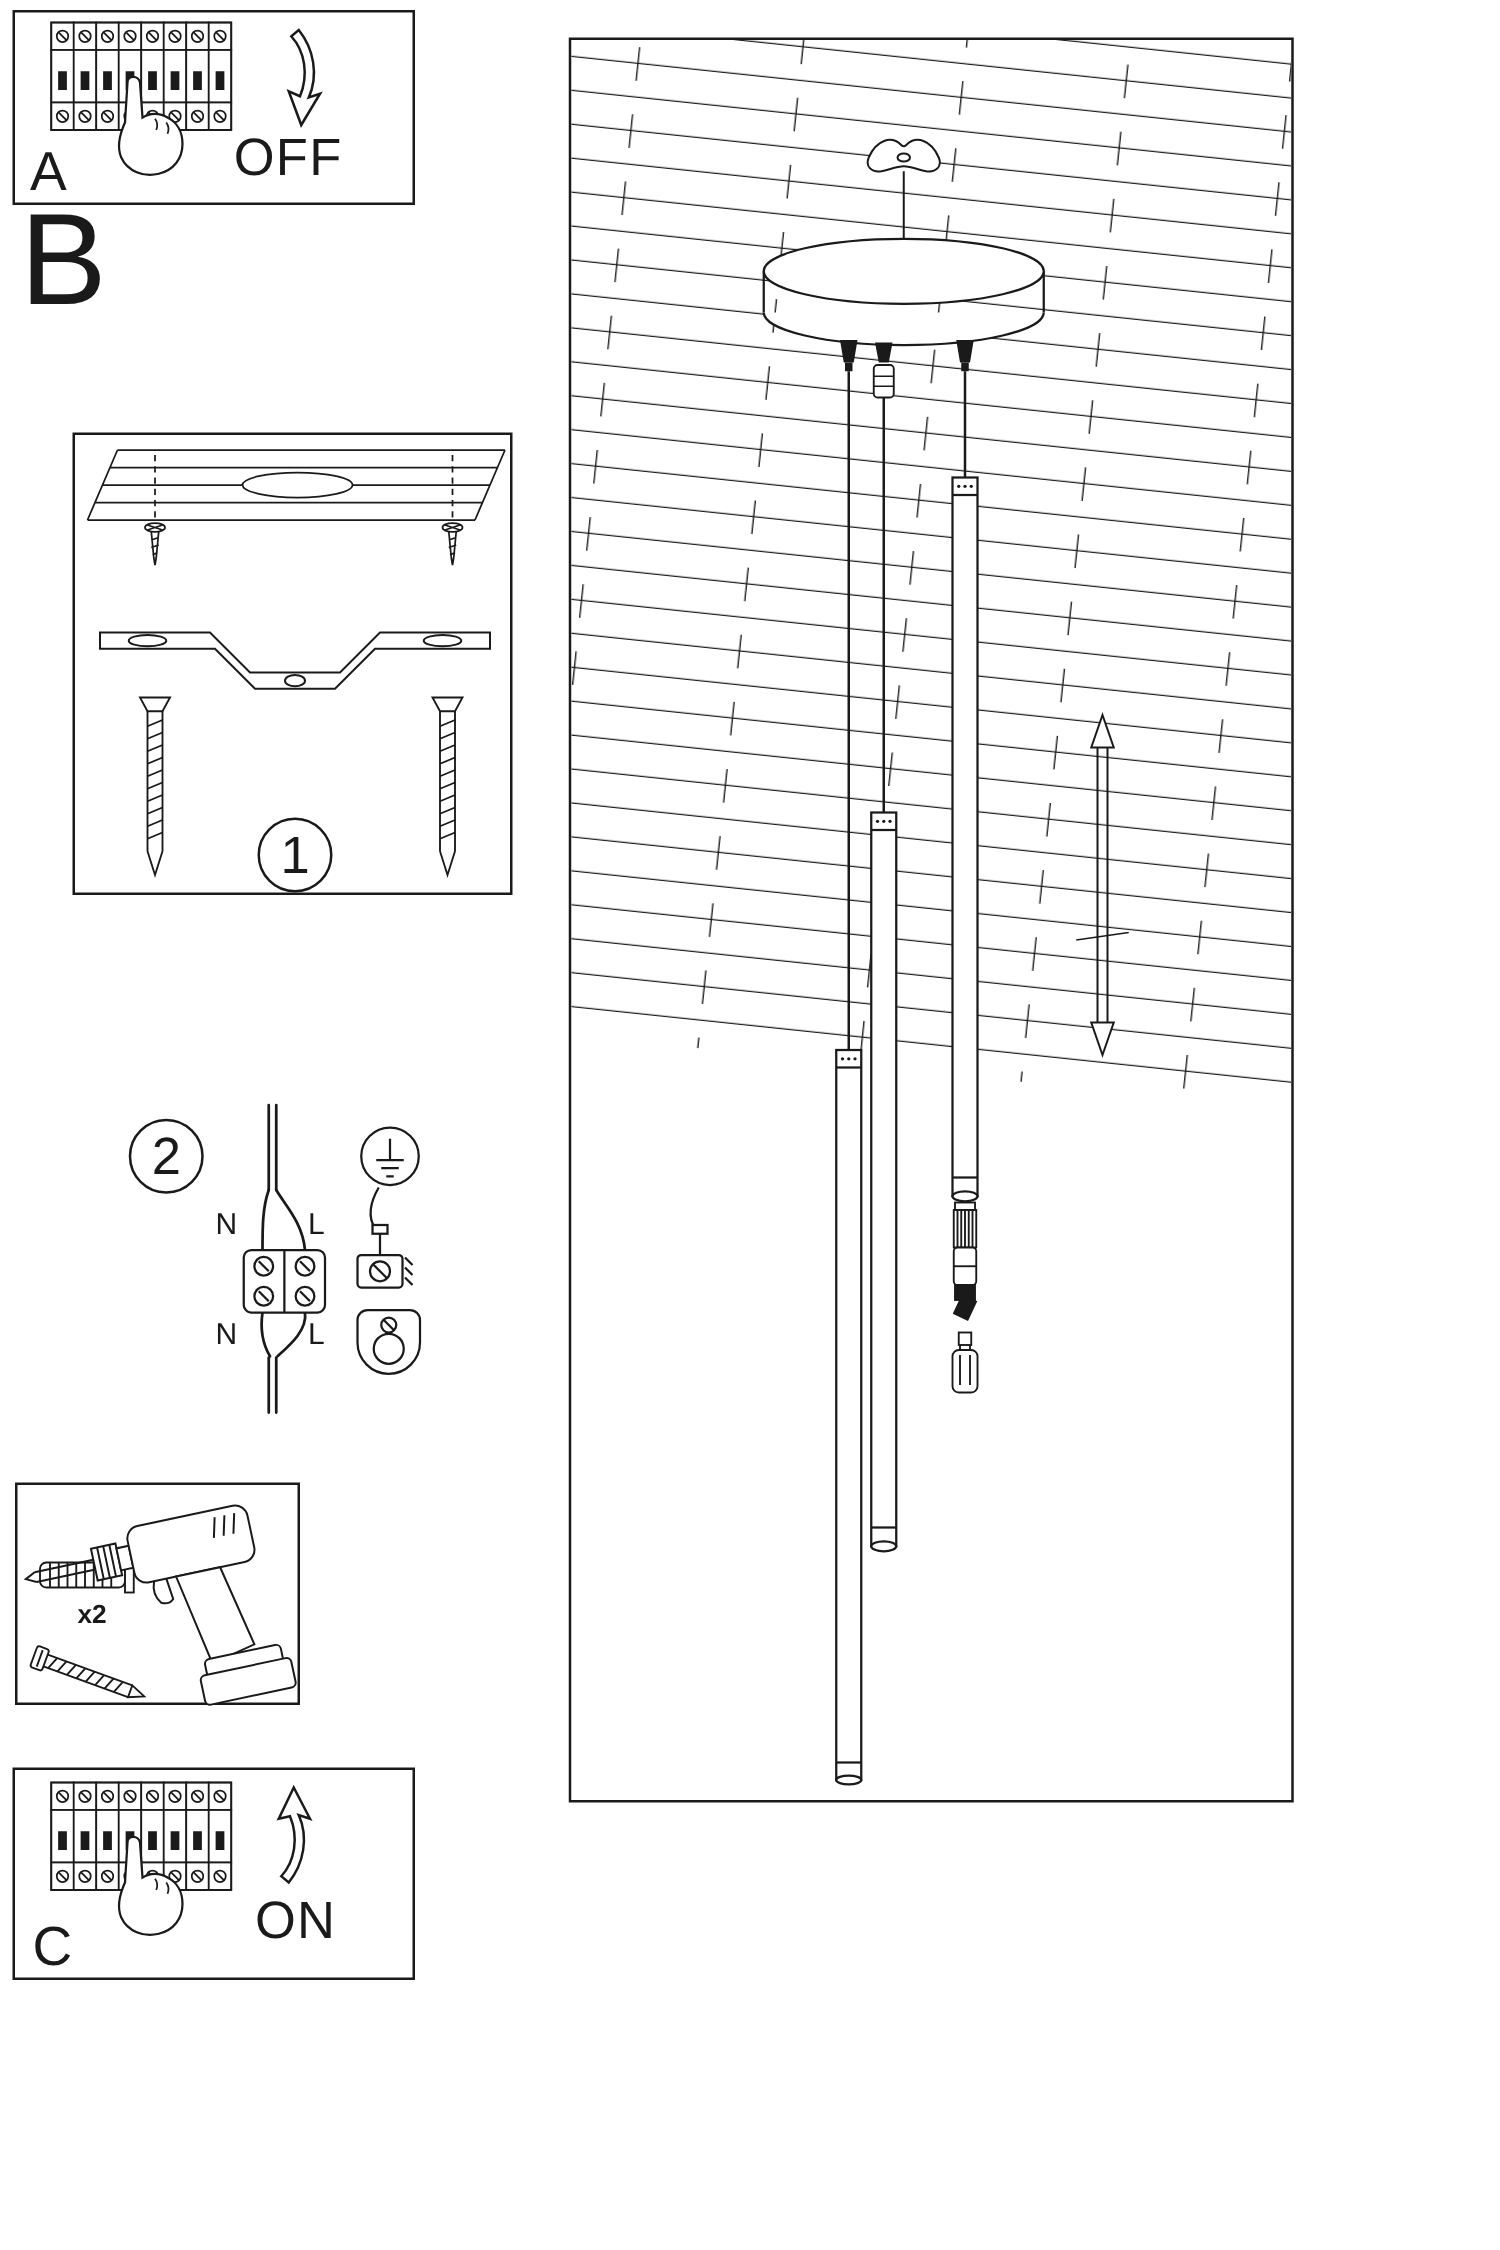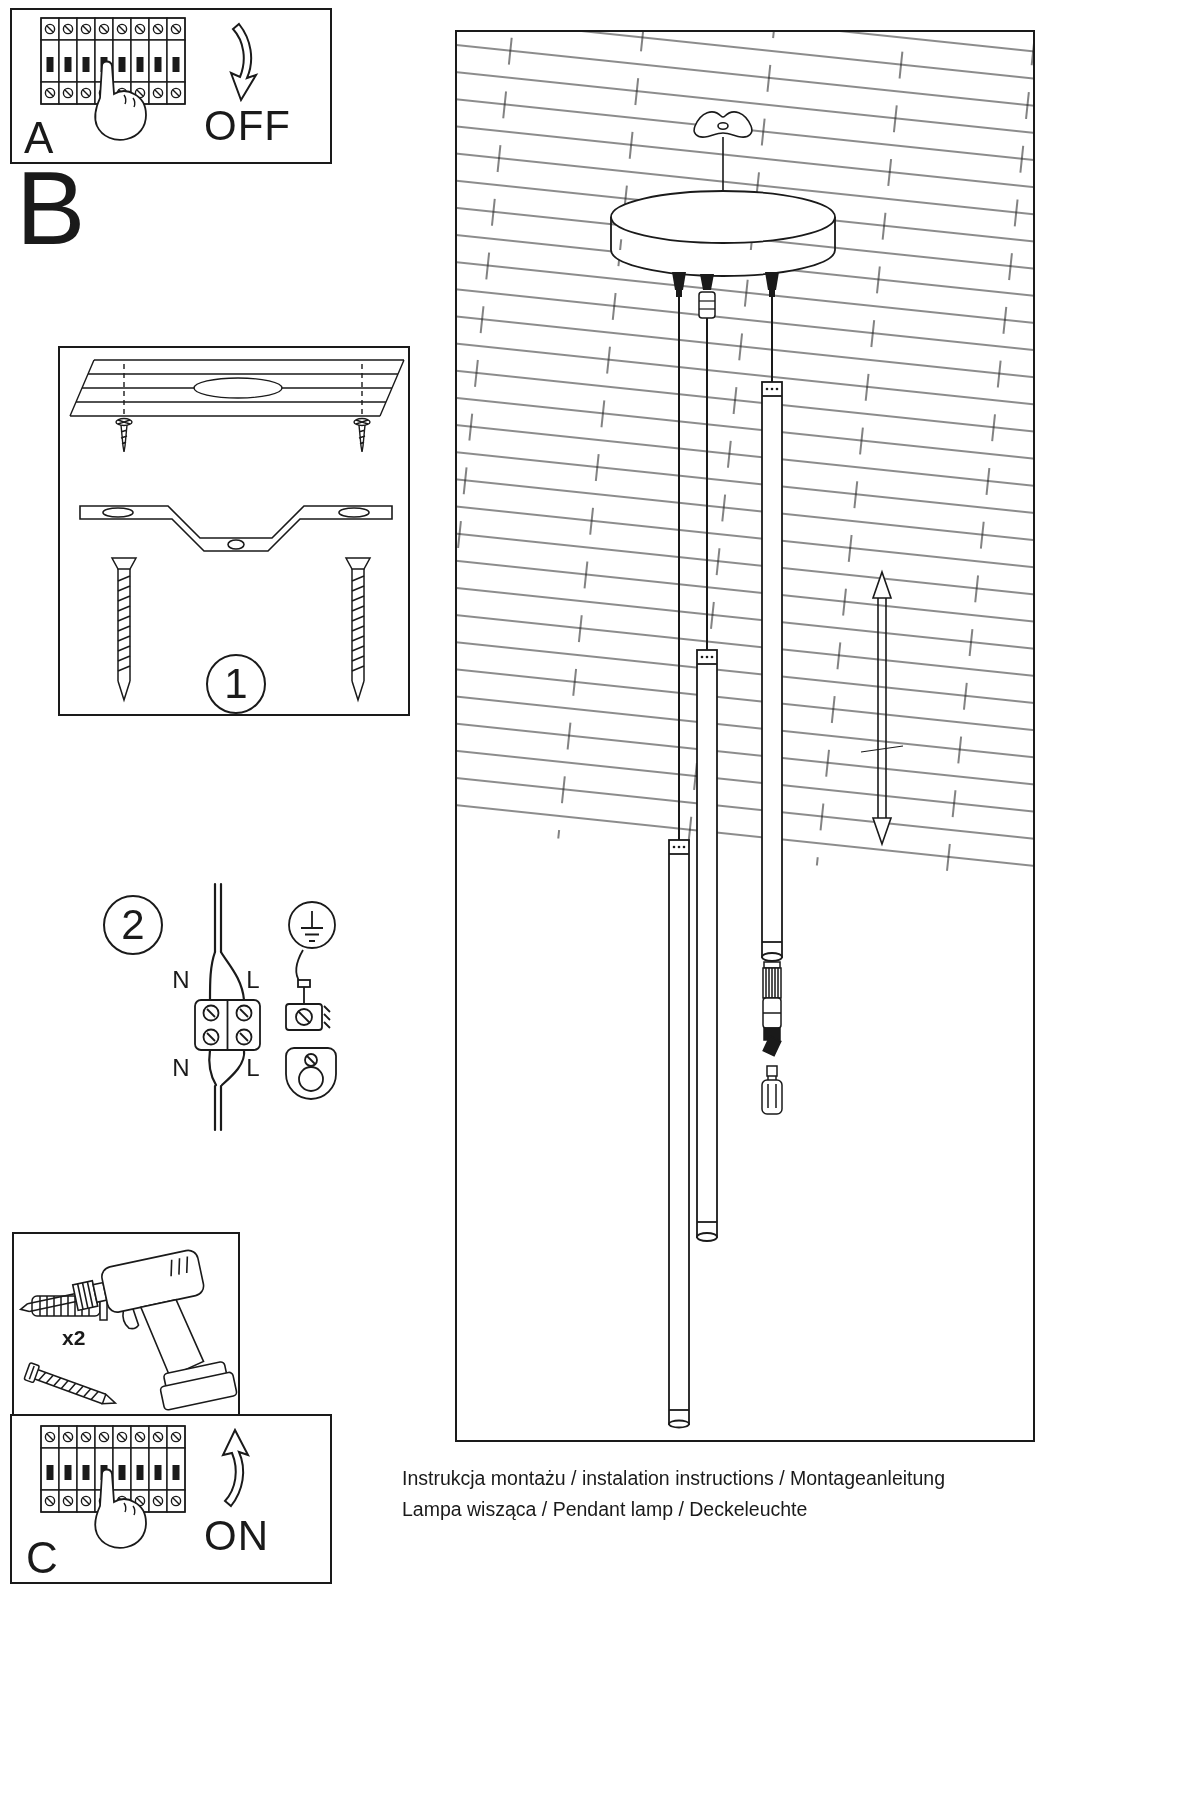--- a/index.html
+++ b/index.html
@@ -68,21 +68,21 @@
         <rect x="3" y="4" width="144" height="86"></rect>
       </g>
       <g>
         <path d="M62,84 L64,52 C64,46 73,46 74,52 L76,80 C82,76 90,76 96,80 C104,84 108,92 108,101 C108,113 101,122 89,125 C77,128 64,123 59,112 C56,105 57,95 62,84 Z" fill="#fff" stroke="#1a1a1a" stroke-width="1.8"></path>
         <path d="M86,81 q3,4 1,9 M95,84 q3,4 1,9" fill="none" stroke="#1a1a1a" stroke-width="1.4"></path>
       </g>
     </svg>
     <svg style="left:198px;top:10px" width="52" height="86" viewBox="0 0 52 86">
       <path d="M29,4 C41,19 45,40 37,58 L46,55 L31,80 L21,53 L30,57 C37,40 34,21 23,9 Z" fill="#fff" stroke="#1a1a1a" stroke-width="2"></path>
     </svg>
-    <span class="action-label" style="left:192px;top:92px">OFF</span>
+    <span class="action-label" style="left:175px;top:92px">OFF</span>
     <span class="corner-letter" style="left:12px;top:106px">A</span>
   </div>
 
   <div class="letter-b">B</div>
 
   <div class="panel" style="left:58px;top:346px;width:352px;height:370px">
     <svg style="left:0;top:0" width="348" height="366" viewBox="0 0 348 366">
       <g stroke="#1a1a1a" stroke-width="1.4" fill="none">
         <path d="M34,12 L344,12 M28,26 L338,26 M22,40 L332,40 M16,54 L326,54 M10,68 L320,68 M34,12 L10,68 M344,12 L320,68"></path>
         <ellipse cx="178" cy="40" rx="44" ry="10" fill="#fff"></ellipse>
@@ -164,21 +164,21 @@
     </svg>
     <div class="num-circle" style="left:43px;top:17px">
       <span>2</span>
     </div>
     <span class="wire-label" style="left:104px;top:88px">N</span>
     <span class="wire-label" style="left:176px;top:88px">L</span>
     <span class="wire-label" style="left:104px;top:176px">N</span>
     <span class="wire-label" style="left:176px;top:176px">L</span>
   </div>
 
-  <div class="panel" style="left:12px;top:1232px;width:228px;height:215px">
+  <div class="panel" style="left:12px;top:1186px;width:228px;height:178px">
     <svg style="left:0;top:0" width="224" height="211" viewBox="0 0 224 211">
       <g stroke="#1a1a1a" stroke-width="1.5" fill="none">
         <rect x="18" y="62" width="68" height="20" rx="5" fill="#fff"></rect>
         <path d="M26,62 L26,82 M33,62 L33,82 M40,62 L40,82 M47,62 L47,82 M54,62 L54,82 M61,62 L61,82 M68,62 L68,82 M75,62 L75,82"></path>
         <rect x="86" y="58" width="7" height="28" fill="#fff"></rect>
       </g>
       <g stroke="#1a1a1a" stroke-width="1.5" fill="none" transform="rotate(20 24 142)">
         <rect x="12" y="132" width="10" height="18" rx="2" fill="#fff"></rect>
         <line x1="17" y1="134" x2="17" y2="148"></line>
         <path d="M22,136 L94,136 M22,146 L94,146"></path>
@@ -334,18 +334,14 @@
 
       <g stroke="#1a1a1a" stroke-width="1.6" fill="#fff">
         <path d="M421,564 L421,788 M429,564 L429,788" fill="none"></path>
         <path d="M425,540 L434,566 L416,566 Z"></path>
         <path d="M425,812 L434,786 L416,786 Z"></path>
         <line x1="404" y1="720" x2="446" y2="714" stroke-width="1.1"></line>
       </g>
     </svg>
   </div>
 
-  <div class="captions">
-    <div>Instrukcja montażu / instalation instructions / Montageanleitung</div>
-    <div>Lampa wisząca / Pendant lamp / Deckeleuchte</div>
-  </div>
 
 </div>
 
 </body></html>

